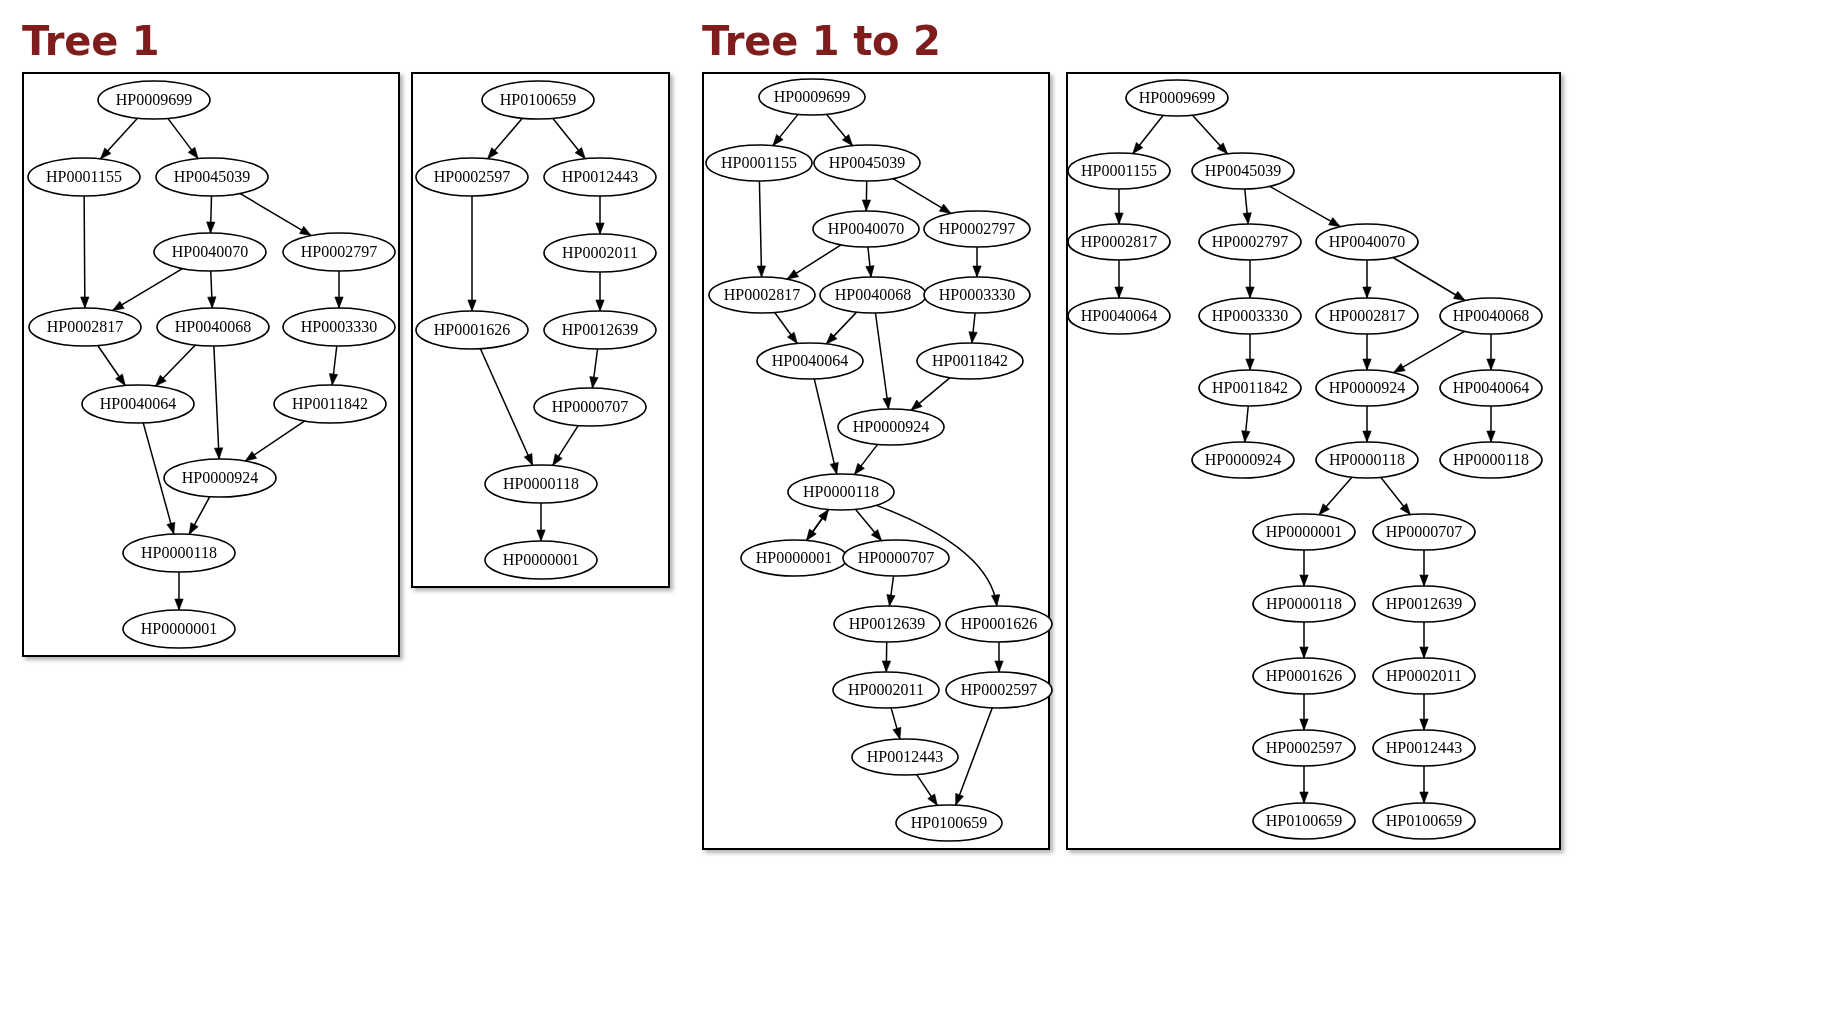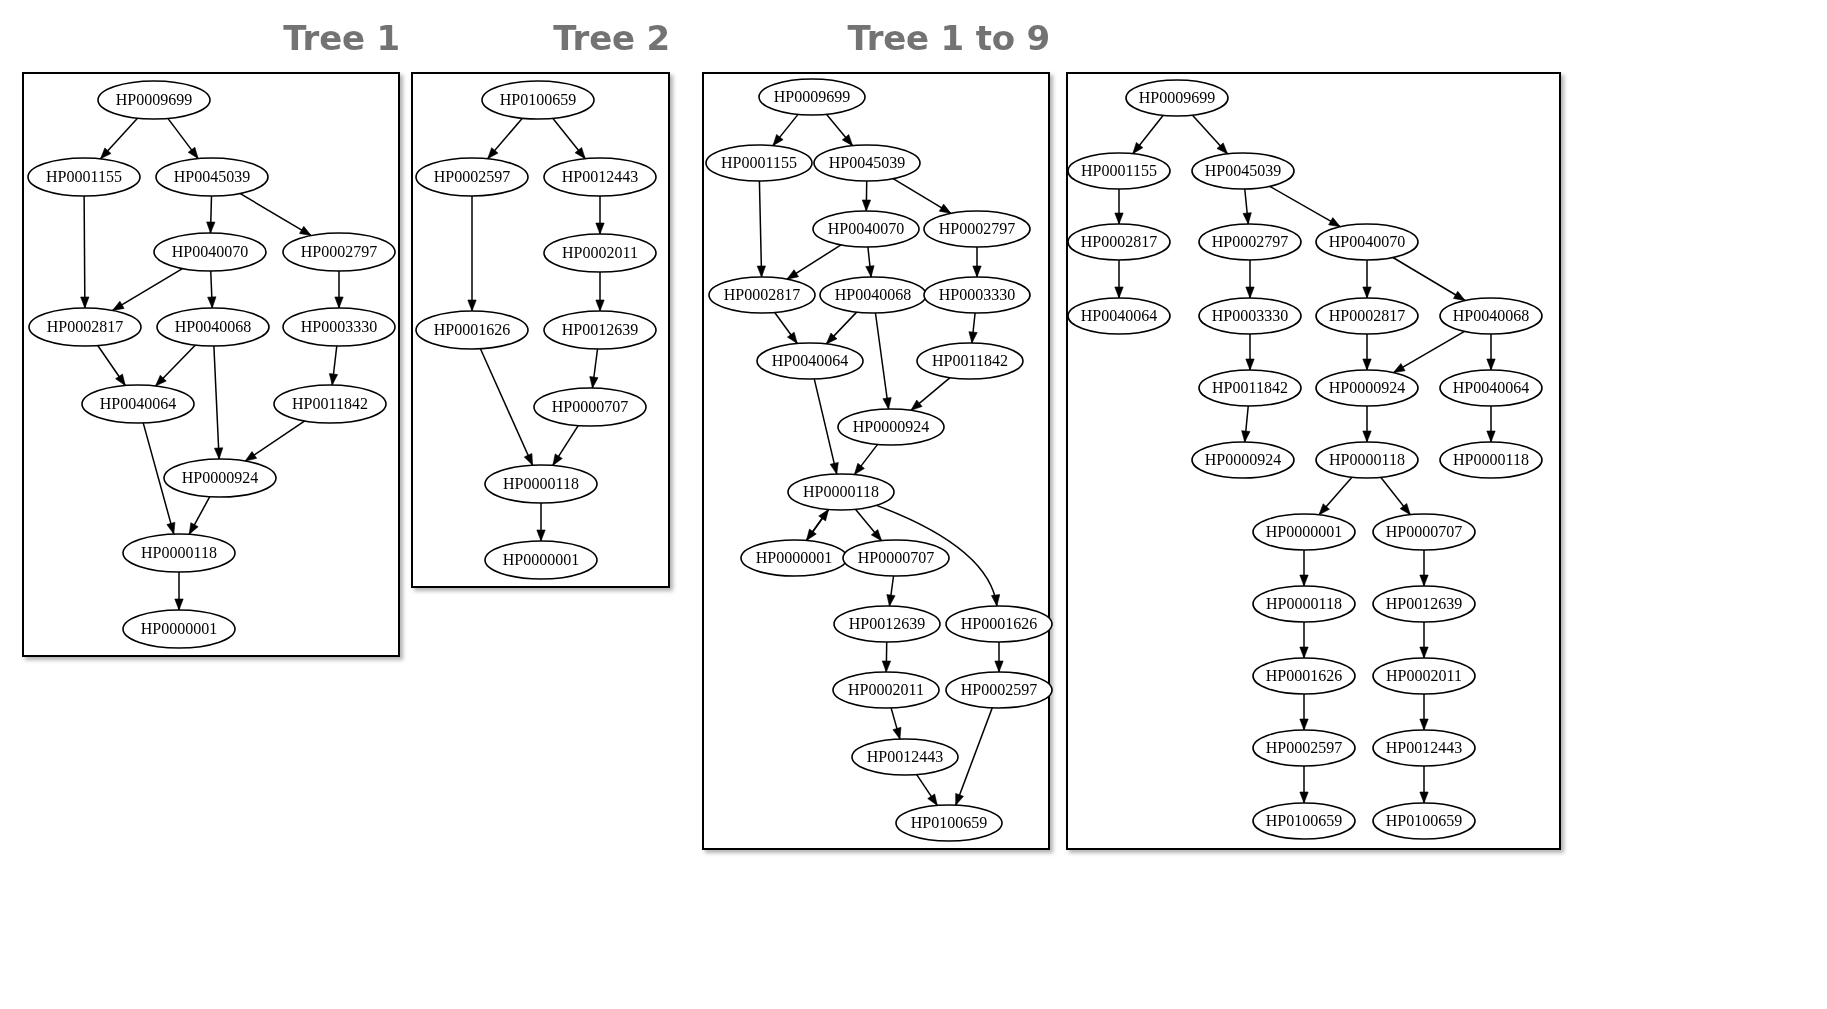--- a/index.html
+++ b/index.html
@@ -17,25 +17,25 @@
   #root {
     position: relative;
     width: 1827px;
     height: 1009px;
   }
   .panel-title {
     position: absolute;
     left: 0;
     top: 0;
     width: 100%;
-    text-align: right;
+    text-align: left;
     font-family: "DejaVu Sans", sans-serif;
     font-weight: bold;
-    font-size: 34px;
-    color: #737373;
+    font-size: 40px;
+    color: #7f1d1d;
     letter-spacing: -0.2px;
     white-space: nowrap;
   }
   .panel-box {
     position: absolute;
     background: #ffffff;
     border: 2.5px solid #000000;
     box-shadow: 3px 3px 4px rgba(0,0,0,0.30);
     box-sizing: border-box;
   }
@@ -189,21 +189,20 @@
         <g>
           <ellipse class="node-ellipse" cx="179" cy="553" rx="56" ry="19"></ellipse>
           <text class="node-label" x="179" y="554">HP0000118</text>
         </g>
         <g>
           <ellipse class="node-ellipse" cx="179" cy="629" rx="56" ry="19"></ellipse>
           <text class="node-label" x="179" y="630">HP0000001</text>
         </g>
       </g>
     </svg>
-    <div class="panel-title" style="left: 411px; top: 18px; width: 259px;">Tree 2</div>
     <div class="panel-box" style="left: 411px; top: 72px; width: 259px; height: 516px;"></div>
     <svg class="graph-svg" width="1827" height="1009" viewBox="0 0 1827 1009">
       <g>
         <g>
           <path class="edge-path" d="M522.362144721839,118.24416449118785 L487.637855278161,158.75583550881217"></path>
           <polygon class="arrow-head" points="487.637855278161,158.75583550881217 491.6228677882897,147.68370494174795 497.97025298406356,153.12432082383984"></polygon>
         </g>
         <g>
           <path class="edge-path" d="M552.7578945641218,118.32835292640928 L585.2421054358782,158.67164707359072"></path>
           <polygon class="arrow-head" points="585.2421054358782,158.67164707359072 575.0875900910241,152.72536940507214 581.599120202583,147.48231918537542"></polygon>
@@ -269,21 +268,21 @@
         <g>
           <ellipse class="node-ellipse" cx="541" cy="484" rx="56" ry="19"></ellipse>
           <text class="node-label" x="541" y="485">HP0000118</text>
         </g>
         <g>
           <ellipse class="node-ellipse" cx="541" cy="560" rx="56" ry="19"></ellipse>
           <text class="node-label" x="541" y="561">HP0000001</text>
         </g>
       </g>
     </svg>
-    <div class="panel-title" style="left: 702px; top: 18px; width: 348px;">Tree 1 to 9</div>
+    <div class="panel-title" style="left: 702px; top: 18px; width: 348px;">Tree 1 to 2</div>
     <div class="panel-box" style="left: 702px; top: 72px; width: 348px; height: 778px;"></div>
     <svg class="graph-svg" width="1827" height="1009" viewBox="0 0 1827 1009">
       <g>
         <g>
           <path class="edge-path" d="M798.0547774930183,114.36574878227918 L772.9452225069817,145.63425121772082"></path>
           <polygon class="arrow-head" points="772.9452225069817,145.63425121772082 776.573495880944,134.44014418215087 783.0919125155411,139.67463026750912"></polygon>
         </g>
         <g>
           <path class="edge-path" d="M826.4330906873655,114.3197088248386 L852.5669093126345,145.68029117516141"></path>
           <polygon class="arrow-head" points="852.5669093126345,145.68029117516141 842.3137159676081,139.9058278901878 848.7360458650422,134.55388630899276"></polygon>

